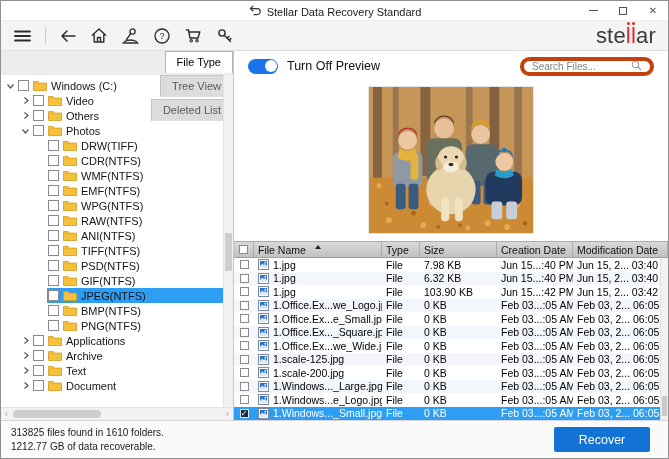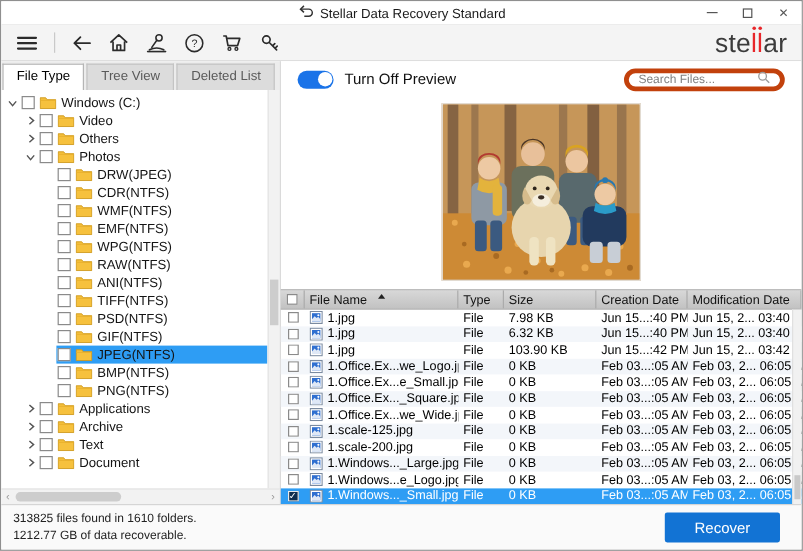--- a/index.html
+++ b/index.html
@@ -26,21 +26,21 @@
   .tb-icon{display:flex; align-items:center; justify-content:center; cursor:pointer;}
   .tb-sep{width:1px; height:17px; background:#c9c9c9;}
   .logo{margin-left:auto; font-size:22px; font-weight:normal; color:#3c3c3c; letter-spacing:.2px;}
   .logo-mid{color:var(--logo-red); position:relative;}
   .logo-mid::after{content:""; position:absolute; left:1.5px; top:-1px; width:3px; height:3px;
     border-radius:50%; background:var(--logo-red); box-shadow:5px 0 0 var(--logo-red);}
   
   .main{flex:1; display:flex; min-height:0;}
   .left-panel{width:233px; border-right:1px solid #c6c6c6; display:flex;
     flex-direction:column; background:#fff;}
-  .tabs{height:24px; display:flex; align-items:flex-end; background:#ececec; padding-left:1px; gap:2px;}
+  .tabs{height:24px; display:flex; align-items:flex-end; background:#ececec; padding-left:1px; gap:2px;flex-direction:column;}
   .tab{height:22px; line-height:21px; padding:0 11px; font-size:11px; color:#5a5a5a;
     background:#dcdcdc; border:1px solid #c4c4c4; border-bottom:none; cursor:pointer;}
   .tab.active{background:#fff; color:#000; border-color:#b5b5b5;}
   .tree-wrap{flex:1; display:flex; min-height:0;}
   .tree{flex:1; padding-top:3px; overflow:hidden;}
   .tree-row{height:15px; display:flex; align-items:center; font-size:11px; color:#141414; cursor:pointer;}
   .tree-row .spacer{flex:0 0 auto;}
   .expander{width:13px; display:flex; align-items:center; justify-content:center; flex:0 0 auto;}
   .row-body{display:flex; align-items:center; gap:4px; flex:1; height:100%; padding-left:1px;}
   .tree-row.selected .row-body{background:var(--selection-blue);}
@@ -255,21 +255,21 @@
               <span class="spacer" style="width: 33px;"></span>
               <span class="expander"></span>
               <span class="row-body">
                 <span class="cb"></span>
                 <span style="display: flex;">
                   <svg width="14" height="11" viewBox="0 0 14 11">
                     <path d="M0.5 1.5 h4.6 l1.2 1.6 h7.2 v7.4 h-13 z" fill="var(--folder-yellow)" stroke="#cf9a1d" stroke-width="0.8"></path>
                     <path d="M0.5 3.6 h13" stroke="#e8b02c" stroke-width="0.8"></path>
                   </svg>
                 </span>
-                <span>DRW(JPEG)</span>
+                <span>DRW(TIFF)</span>
               </span>
             </div>
             <div class="tree-row">
               <span class="spacer" style="width: 33px;"></span>
               <span class="expander"></span>
               <span class="row-body">
                 <span class="cb"></span>
                 <span style="display: flex;">
                   <svg width="14" height="11" viewBox="0 0 14 11">
                     <path d="M0.5 1.5 h4.6 l1.2 1.6 h7.2 v7.4 h-13 z" fill="var(--folder-yellow)" stroke="#cf9a1d" stroke-width="0.8"></path>

